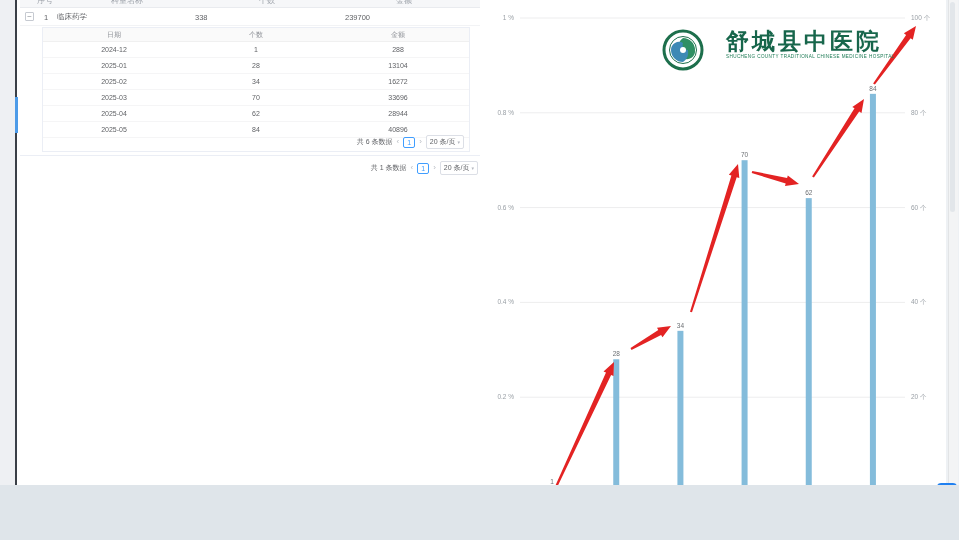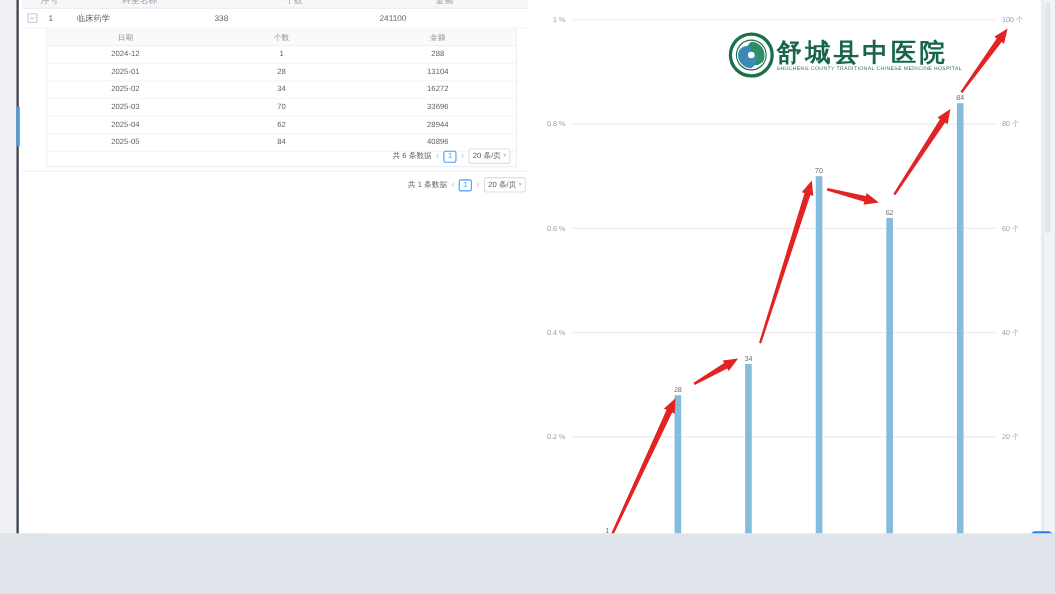--- a/index.html
+++ b/index.html
@@ -27,21 +27,21 @@
   .outer-bottom-line{position:absolute;left:20px;top:155px;width:460px;height:1px;background:#ebeef5;z-index:2;}
 
   
   .pager{position:absolute;display:flex;justify-content:flex-end;align-items:center;gap:4px;font-size:7px;color:#606266;z-index:3;}
   .pager .nav{color:#b7bbc2;font-size:8px;line-height:8px;cursor:pointer;}
   .page-box{border:1px solid #409eff;color:#409eff;border-radius:2px;padding:0 3px;line-height:9px;height:11px;box-sizing:border-box;background:#fff;}
   .size-box{border:1px solid #dcdfe6;border-radius:2px;padding:1px 3px;color:#606266;background:#fff;display:flex;align-items:center;gap:2px;}
   .size-box .caret{font-size:5px;color:#b4b8bf;}
 
   
-  .logo{position:absolute;left:662px;top:29px;display:flex;align-items:center;gap:2px;z-index:6;}
+  .logo{position:absolute;left:662px;top:29px;display:flex;gap:22px;z-index:6;}
   .logo-text{display:flex;flex-direction:column;}
   .logo-title{font-size:23px;font-weight:bold;color:#17664b;letter-spacing:3px;line-height:24px;white-space:nowrap;}
   .logo-sub{font-size:4.6px;letter-spacing:.4px;color:#1c7a54;margin-top:1px;white-space:nowrap;}
 
   .chart-svg{position:absolute;left:0;top:0;z-index:5;pointer-events:none;}
   .chart-svg text{font-family:"Liberation Sans","DejaVu Sans",sans-serif;}
 
   .float-btn{position:absolute;left:937px;top:483px;width:20px;height:31px;background:#2080f0;border-radius:4px;color:#fff;font-size:6px;line-height:8px;text-align:center;display:flex;flex-direction:column;justify-content:center;z-index:7;cursor:pointer;}
 </style>
 </head>
@@ -66,23 +66,23 @@
   <div class="outer-header">
     <span style="left:25px">序号</span>
     <span style="left:107px">科室名称</span>
     <span style="left:247px">个数</span>
     <span style="left:384px">金额</span>
   </div>
 
   <div class="outer-row">
     <div class="expand-box">−</div>
     <span style="left:24px">1</span>
-    <span style="left:50px">临床药学</span>
+    <span style="left:37px">临床药学</span>
     <span style="left:175px">338</span>
-    <span style="left:325px">241100</span>
+    <span style="left:325px">239700</span>
   </div>
 
   <div class="nested-card">
     <div class="sub-header">
       <span>日期</span>
       <span>个数</span>
       <span>金额</span>
     </div>
     <div id="sub-rows">
         <div class="sub-row">

